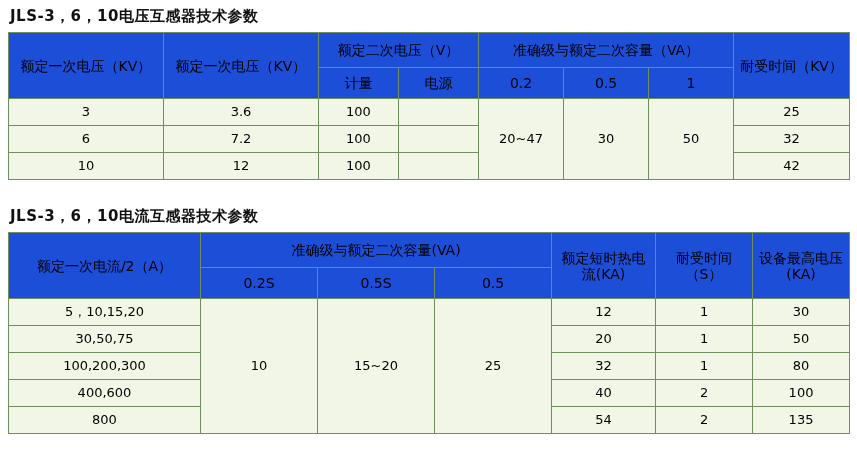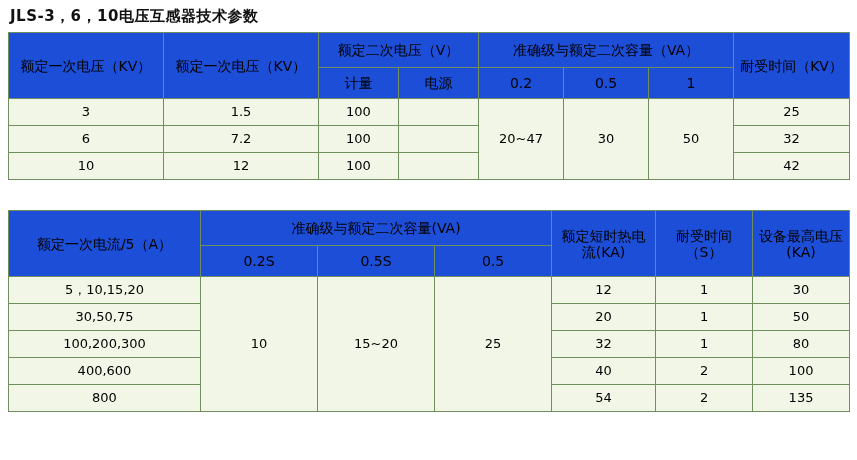--- a/index.html
+++ b/index.html
@@ -91,21 +91,21 @@
       <tr class="hrow2">
         <td class="hdr">计量</td>
         <td class="hdr">电源</td>
         <td class="hdr">0.2</td>
         <td class="hdr">0.5</td>
         <td class="hdr">1</td>
       </tr>
 
       <tr class="tall">
         <td class="cell">3</td>
-        <td class="cell">1.5</td>
+        <td class="cell">3.6</td>
         <td class="cell">100</td>
         <td class="cell"></td>
         <td class="cell" rowspan="3">20~47</td>
         <td class="cell" rowspan="3">30</td>
         <td class="cell" rowspan="3">50</td>
         <td class="cell">25</td>
       </tr>
       <tr class="tall">
         <td class="cell">6</td>
         <td class="cell">7.2</td>
@@ -118,34 +118,35 @@
         <td class="cell">12</td>
         <td class="cell">100</td>
         <td class="cell"></td>
         <td class="cell">42</td>
       </tr>
     </tbody>
   </table>
 
   <div class="spacer"></div>
 
+  <div class="caption">JLS-3，6，10电流互感器技术参数</div>
 
   <table class="tbl t2wrap">
     <colgroup>
       <col style="width:192px">
       <col style="width:117px">
       <col style="width:117px">
       <col style="width:117px">
       <col style="width:104px">
       <col style="width:97px">
       <col style="width:97px">
     </colgroup>
     <tbody>
       <tr class="hrow1">
-        <td class="hdr" rowspan="2">额定一次电流/5（A）</td>
+        <td class="hdr" rowspan="2">额定一次电流/2（A）</td>
         <td class="hdr" colspan="3">准确级与额定二次容量(VA)</td>
         <td class="hdr" rowspan="2">额定短时热电流(KA)</td>
         <td class="hdr" rowspan="2">耐受时间（S）</td>
         <td class="hdr" rowspan="2">设备最高电压(KA)</td>
       </tr>
       <tr class="hrow2">
         <td class="hdr">0.2S</td>
         <td class="hdr">0.5S</td>
         <td class="hdr">0.5</td>
       </tr>

